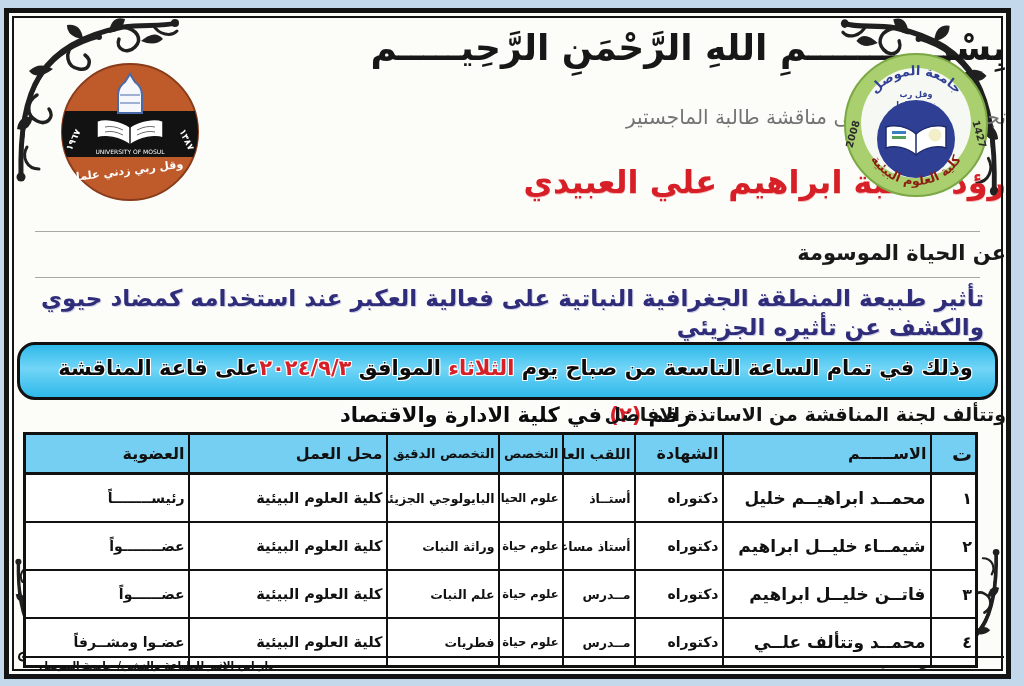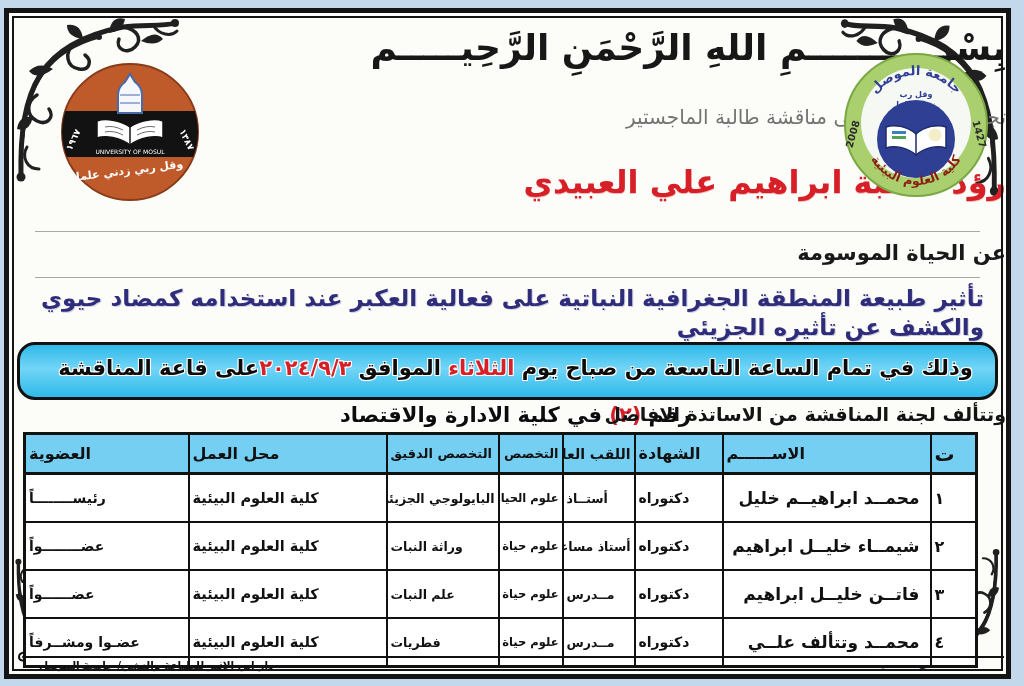--- a/index.html
+++ b/index.html
@@ -36,29 +36,29 @@
     border:3px solid #111;border-radius:18px;
     text-align:center;line-height:47px;font-size:21px;font-weight:bold;color:#0c0c0c;padding-left:16px;
   }
   .band span{text-shadow:1px 1px 0 #fff,-1px -1px 0 #fff,1px -1px 0 #fff,-1px 1px 0 #fff}
   .band .red{color:var(--accent_red)}
   .committee-heading{top:390px;font-size:19px;font-weight:bold;color:#131313;z-index:1}
   table.committee{
     position:absolute;top:419px;right:28px;width:952px;z-index:1;
     border-collapse:collapse;table-layout:fixed;background:#fff;border:3px solid #111;
   }
-  th,td{border:2px solid #111;font-weight:bold;text-align:left;color:#111;
+  th,td{border:2px solid #111;font-weight:bold;text-align:right;color:#111;
     padding:0 3px;overflow:hidden;white-space:nowrap}
   thead th{height:37px;background:var(--table_header_cyan);border-bottom:3px solid #111;font-size:16px}
   td{height:46px;font-size:14px}
   .w0{width:46px}.w1{width:208px}.w2{width:88px}.w3{width:72px}
   .w4{width:64px}.w5{width:112px}.w6{width:198px}.w7{width:164px}
   th.h0{font-size:20px} th.h4,th.h5{font-size:13px} th.h3{font-size:14px}
   td.c0{font-size:16px}
-  td.c1{font-size:17px;text-align:right;padding-right:10px}
+  td.c1{font-size:17px;text-align:right;padding-right:4px}
   td.c2{font-size:14px} td.c3{font-size:12.5px} td.c4{font-size:11.5px}
   td.c5{font-size:12.5px} td.c6{font-size:14.5px} td.c7{font-size:14px}
   .footer-line{position:absolute;left:14px;right:2px;bottom:16px;height:2px;background:#111;z-index:2}
   .footer-text{position:absolute;left:30px;bottom:3px;font-size:10.5px;font-weight:bold;color:#111;
     direction:rtl;z-index:2}
   .corner{position:absolute;z-index:0;opacity:.95}
   .corner.tl{top:4px;left:4px}
   .corner.tr{top:4px;right:4px;transform:scaleX(-1)}
   .corner.bl{bottom:4px;left:4px;transform:scaleY(-1)}
   .corner.br{bottom:4px;right:4px;transform:scale(-1,-1)}

